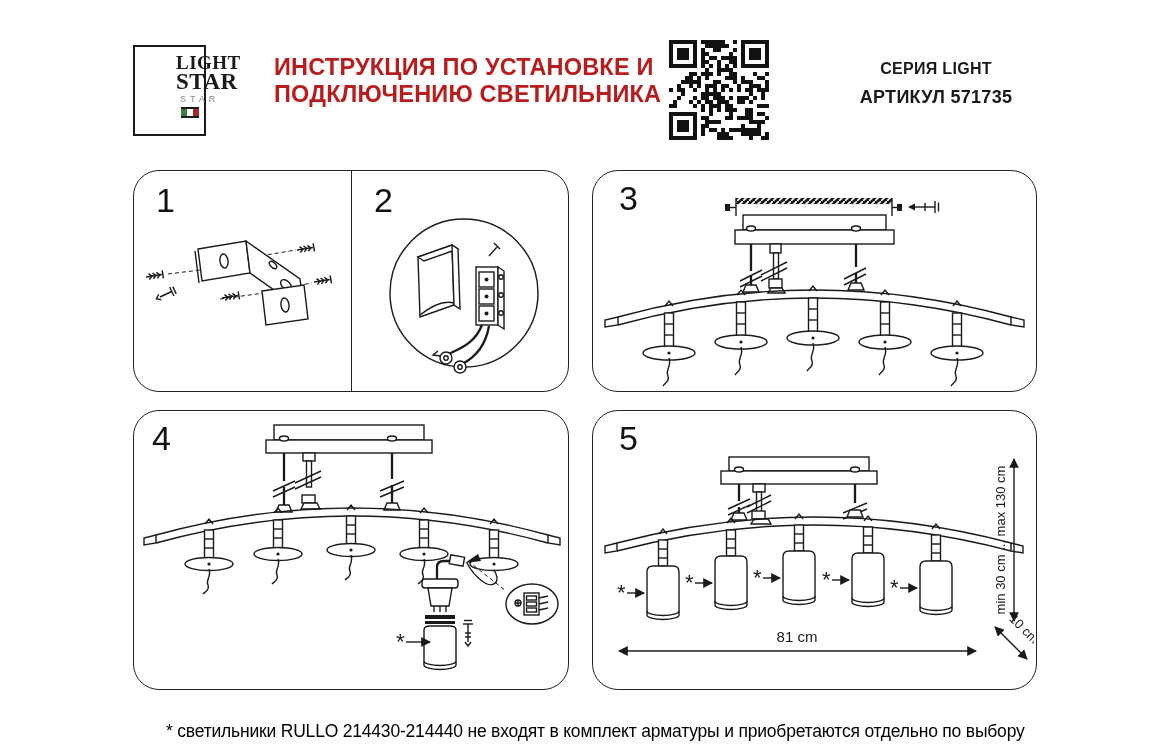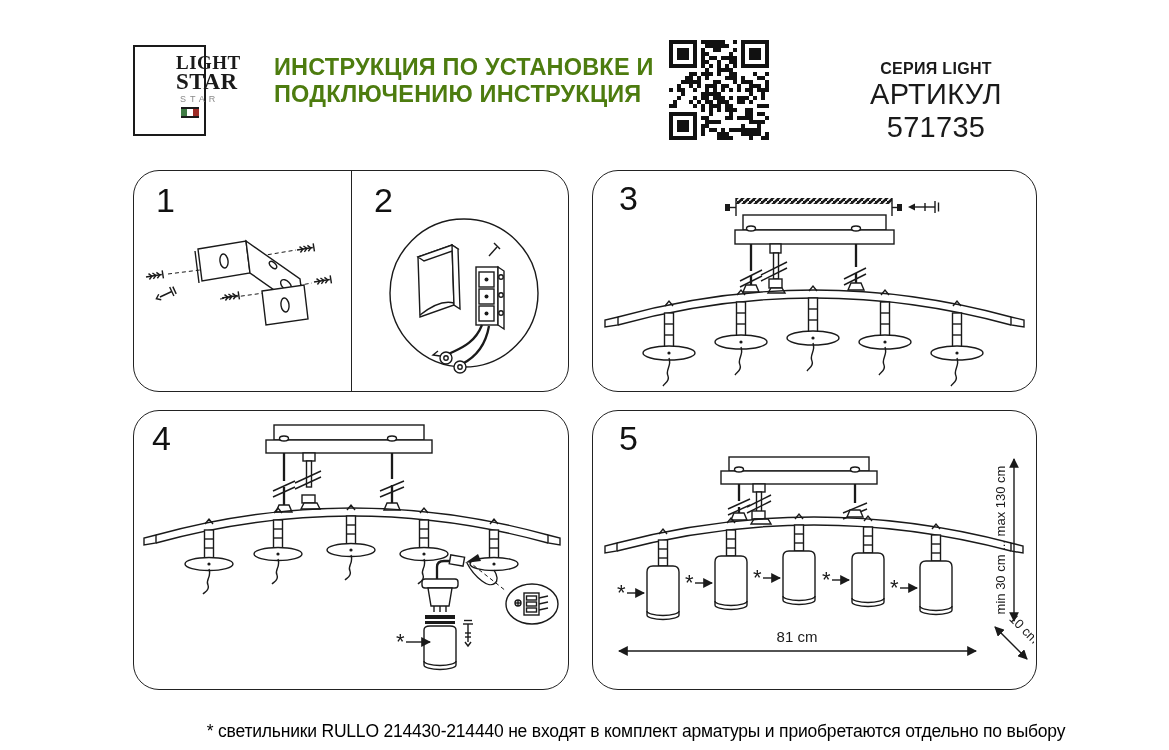--- a/index.html
+++ b/index.html
@@ -18,42 +18,42 @@
   .logo-star{font-family:Liberation Serif, serif;font-weight:bold;font-size:23px;line-height:21px;letter-spacing:.5px;}
   .logo-group{font-size:9px;letter-spacing:4px;padding-left:4px;color:#8a8a8a;line-height:12px;margin-top:1px;}
   .logo-flag{display:flex;height:7px;border-top:2px solid #1a1a1a;border-bottom:2px solid #1a1a1a;margin:2px 5px 0 5px;}
   .logo-flag span{flex:1;}
   .flag-green{background:#3f7b44;}
   .flag-white{background:#ffffff;}
   .flag-red{background:#9d2c27;}
 
   .page-title{
     left:233px;top:54px;width:420px;
-    font-size:23.5px;font-weight:bold;line-height:27px;color:#4d7c0f;letter-spacing:.2px;
+    font-size:23.5px;font-weight:bold;line-height:27px;color:#b91c1c;letter-spacing:.2px;
   }
   .qr-wrap{left:628px;top:40px;width:100px;height:100px;}
   .series-block{left:795px;top:60px;width:200px;text-align:center;}
   .series-label{font-size:16px;font-weight:bold;letter-spacing:.3px;}
-  .article-label{font-size:29px;font-weight:normal;letter-spacing:.3px;}
+  .article-label{font-size:18px;font-weight:bold;margin-top:9px;letter-spacing:.3px;}
 
   
   .panel{
     border:1.7px solid #222;border-radius:26px;box-sizing:border-box;background:#fff;
   }
   .panel-12{left:133px;top:170px;width:436px;height:222px;}
   .panel-3 {left:592px;top:170px;width:445px;height:222px;}
   .panel-4 {left:133px;top:410px;width:436px;height:280px;}
   .panel-5 {left:592px;top:410px;width:445px;height:280px;}
   .panel-divider{position:absolute;left:50%;top:0;bottom:0;width:0;border-left:1.7px solid #222;}
   .step-num{position:absolute;font-size:34px;color:#111;line-height:34px;}
   .panel svg{position:absolute;left:0;top:0;}
 
   
   .footnote{
-    left:125px;top:703px;width:940px;font-size:17.5px;letter-spacing:-0.2px;color:#000;text-align:center;
+    left:125px;top:703px;width:940px;font-size:17.5px;letter-spacing:-0.2px;color:#000;
   }
 
   
   svg .ln{stroke:#1a1a1a;fill:none;stroke-width:1.4;}
   svg .lnw{stroke:#1a1a1a;fill:#fff;stroke-width:1.4;}
   svg .thick{stroke:#1a1a1a;stroke-width:2.3;fill:none;}
   svg .dash{stroke:#1a1a1a;stroke-width:1;stroke-dasharray:4 3;fill:none;}
   svg text{font-family:"Liberation Sans",sans-serif;fill:#1a1a1a;}
 </style>
 </head>
@@ -65,21 +65,21 @@
   <div class="logo-group">STAR</div>
   <div class="logo-flag">
     <span class="flag-green"></span>
     <span class="flag-white"></span>
     <span class="flag-red"></span>
   </div>
 </div>
 
 <div class="abs page-title">
   <span>ИНСТРУКЦИЯ ПО УСТАНОВКЕ И</span><br>
-  <span>ПОДКЛЮЧЕНИЮ ИНСТРУКЦИЯ</span>
+  <span>ПОДКЛЮЧЕНИЮ СВЕТИЛЬНИКА</span>
 </div>
 
 <div class="abs qr-wrap">
   <svg id="qr-svg" width="100" height="100" viewBox="0 0 100 100">
       <rect x="0" y="0" width="4" height="4" fill="#111"></rect>
       <rect x="4" y="0" width="4" height="4" fill="#111"></rect>
       <rect x="8" y="0" width="4" height="4" fill="#111"></rect>
       <rect x="12" y="0" width="4" height="4" fill="#111"></rect>
       <rect x="16" y="0" width="4" height="4" fill="#111"></rect>
       <rect x="20" y="0" width="4" height="4" fill="#111"></rect>

